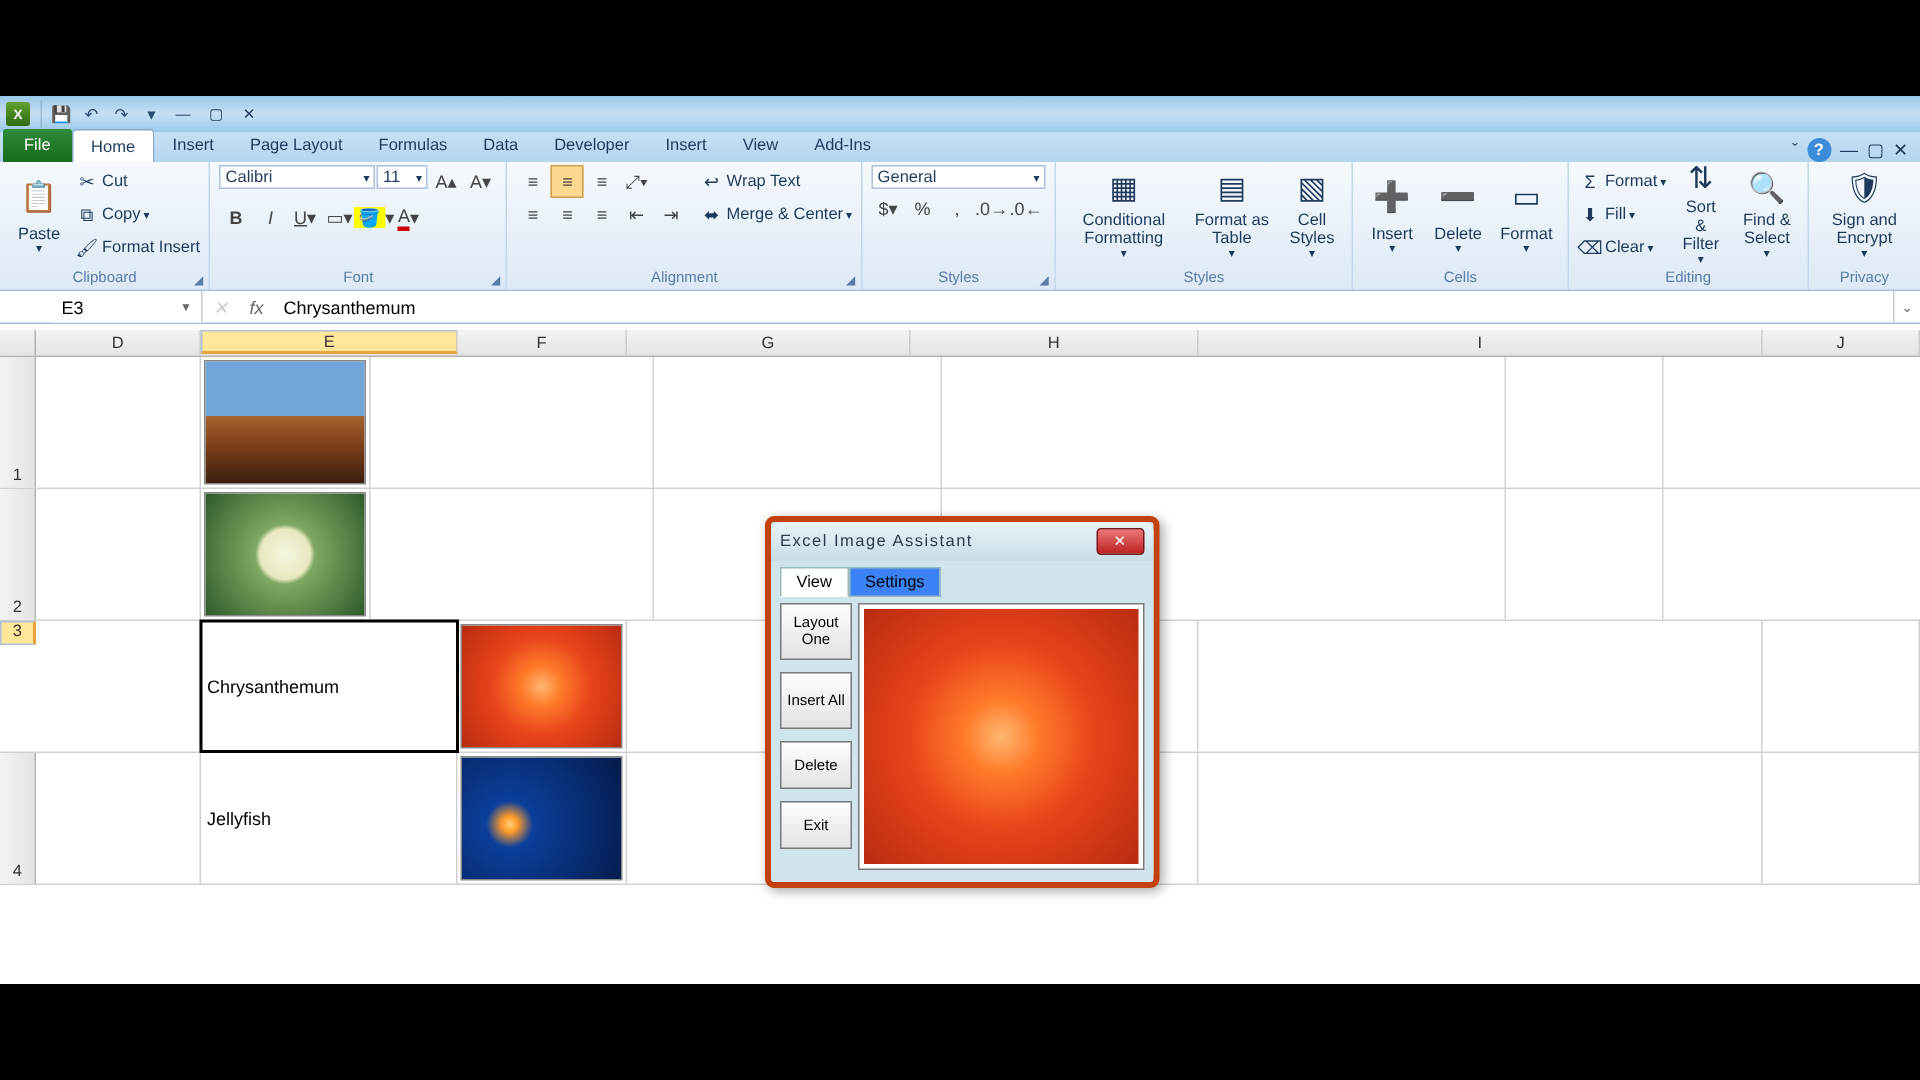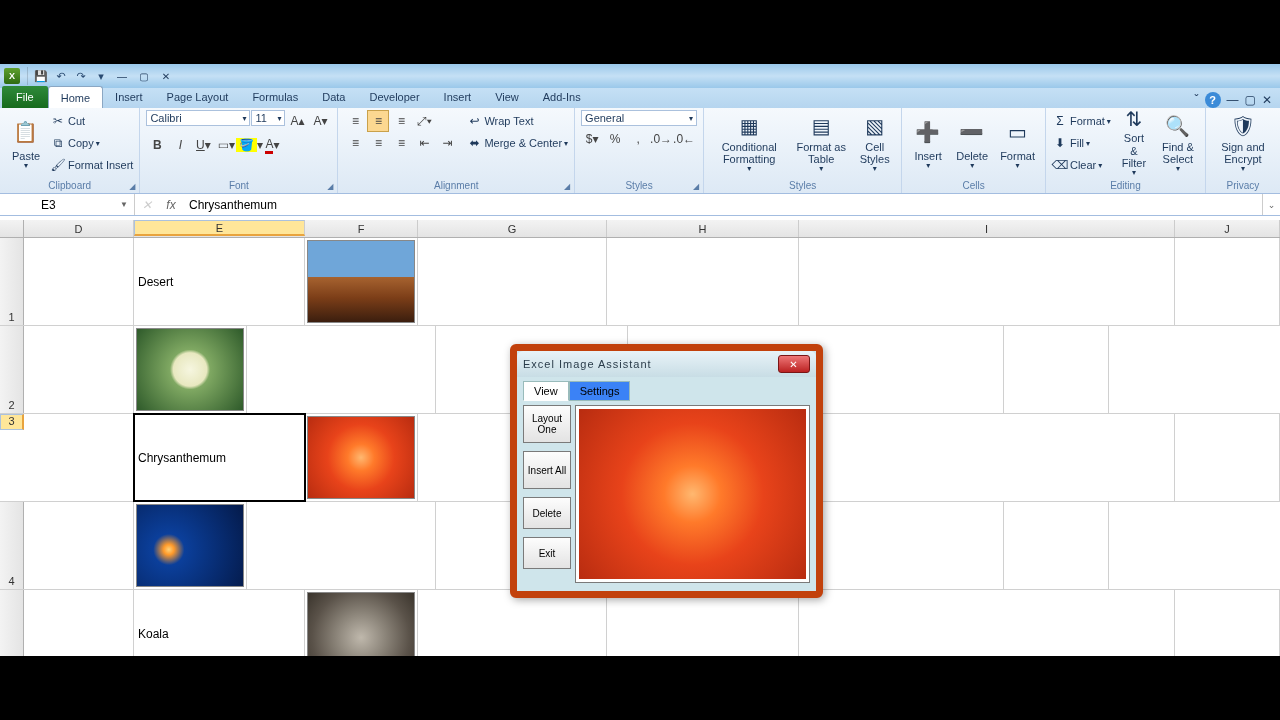--- a/index.html
+++ b/index.html
@@ -64,21 +64,21 @@
 .rh.sel { background:#ffe699; border-right:2px solid #e8a33d;}
 .c { border-right:1px solid #d0d0d0; padding:2px 4px; font-size:12px; display:flex; align-items:center; overflow:hidden;}
 .c-img { padding:2px; align-items:center; justify-content:center;}
 .thumb { width:100%; height:100%; border:1px solid #888; display:flex; align-items:center; justify-content:center;}
 .cell-sel { outline:2px solid #000; outline-offset:-1px;}
 
 
 .w-D{width:110px;} .w-E{width:171px;} .w-F{width:113px;} .w-G{width:189px;} .w-H{width:192px;} .w-I{width:376px;} .w-J{width:105px;}
 
 
-.dialog { position:absolute; left:510px; top:280px; width:313px; background:#cfe5eb; border:7px solid #c2410c; border-radius:6px; box-shadow:2px 2px 8px rgba(0,0,0,.35); font-size:11px;}
+.dialog { position:absolute; left:510px; top:280px; width:263px; background:#cfe5eb; border:4px solid #c2410c; border-radius:6px; box-shadow:2px 2px 8px rgba(0,0,0,.35); font-size:11px;}
 .dlg-title { height:26px; background:linear-gradient(#e8f3f8,#c8dde5); border-radius:6px 6px 0 0; display:flex; align-items:center; padding:0 6px; color:#2a3c4a; letter-spacing:1px;}
 .dlg-close { margin-left:auto; width:32px; height:18px; background:linear-gradient(#e77,#b22); border:1px solid #7a1515; border-radius:3px; color:#fff; display:flex; align-items:center; justify-content:center; font-size:10px;}
 .dlg-body { padding:4px 6px 8px 6px; background:#cfe5eb; border-radius:0 0 6px 6px;}
 .dlg-tabs { display:flex; gap:0; margin-bottom:4px;}
 .dlg-tab { padding:3px 10px; border:1px solid #9bb; background:#3b82f6; font-size:11px;}
 .dlg-tab.active { background:#fff; border-bottom:1px solid #fff; position:relative; z-index:1;}
 .dlg-panel { background:#cfe5eb; display:flex; gap:4px;}
 .dlg-btns { display:flex; flex-direction:column; gap:8px; width:48px;}
 .dlg-btn { border:1px solid #7a7a7a; background:linear-gradient(#fdfdfd,#e3e3e3); height:32px; display:flex; align-items:center; justify-content:center; text-align:center; line-height:1.1; font-size:10px;}
 .dlg-btn.tall { height:38px;}
@@ -346,21 +346,20 @@
       <div class="ch w-F">F</div>
       <div class="ch w-G">G</div>
       <div class="ch w-H">H</div>
       <div class="ch w-I">I</div>
       <div class="ch w-J">J</div>
     </div>
     <div class="rows" id="rows">
         <div class="r">
           <div class="rh">1</div>
           <div class="c w-D"></div>
-          <div class="c w-E">Desert</div>
           <div class="c c-img w-F">
             <div class="thumb img-desert"></div>
           </div>
           <div class="c w-G"></div>
           <div class="c w-H"></div>
           <div class="c w-I"></div>
           <div class="c w-J"></div>
         </div>
         <div class="r">
           <div class="rh">2</div>
@@ -381,34 +380,23 @@
             <div class="thumb img-chrys"></div>
           </div>
           <div class="c w-G"></div>
           <div class="c w-H"></div>
           <div class="c w-I"></div>
           <div class="c w-J"></div>
         </div>
         <div class="r">
           <div class="rh">4</div>
           <div class="c w-D"></div>
+          <div class="c w-E">Jellyfish</div>
           <div class="c c-img w-F">
             <div class="thumb img-jelly"></div>
-          </div>
-          <div class="c w-G"></div>
-          <div class="c w-H"></div>
-          <div class="c w-I"></div>
-          <div class="c w-J"></div>
-        </div>
-        <div class="r">
-          <div class="rh">5</div>
-          <div class="c w-D"></div>
-          <div class="c w-E">Koala</div>
-          <div class="c c-img w-F">
-            <div class="thumb img-koala"></div>
           </div>
           <div class="c w-G"></div>
           <div class="c w-H"></div>
           <div class="c w-I"></div>
           <div class="c w-J"></div>
         </div>
       </div>
   </div>
 
   <div class="dialog">

